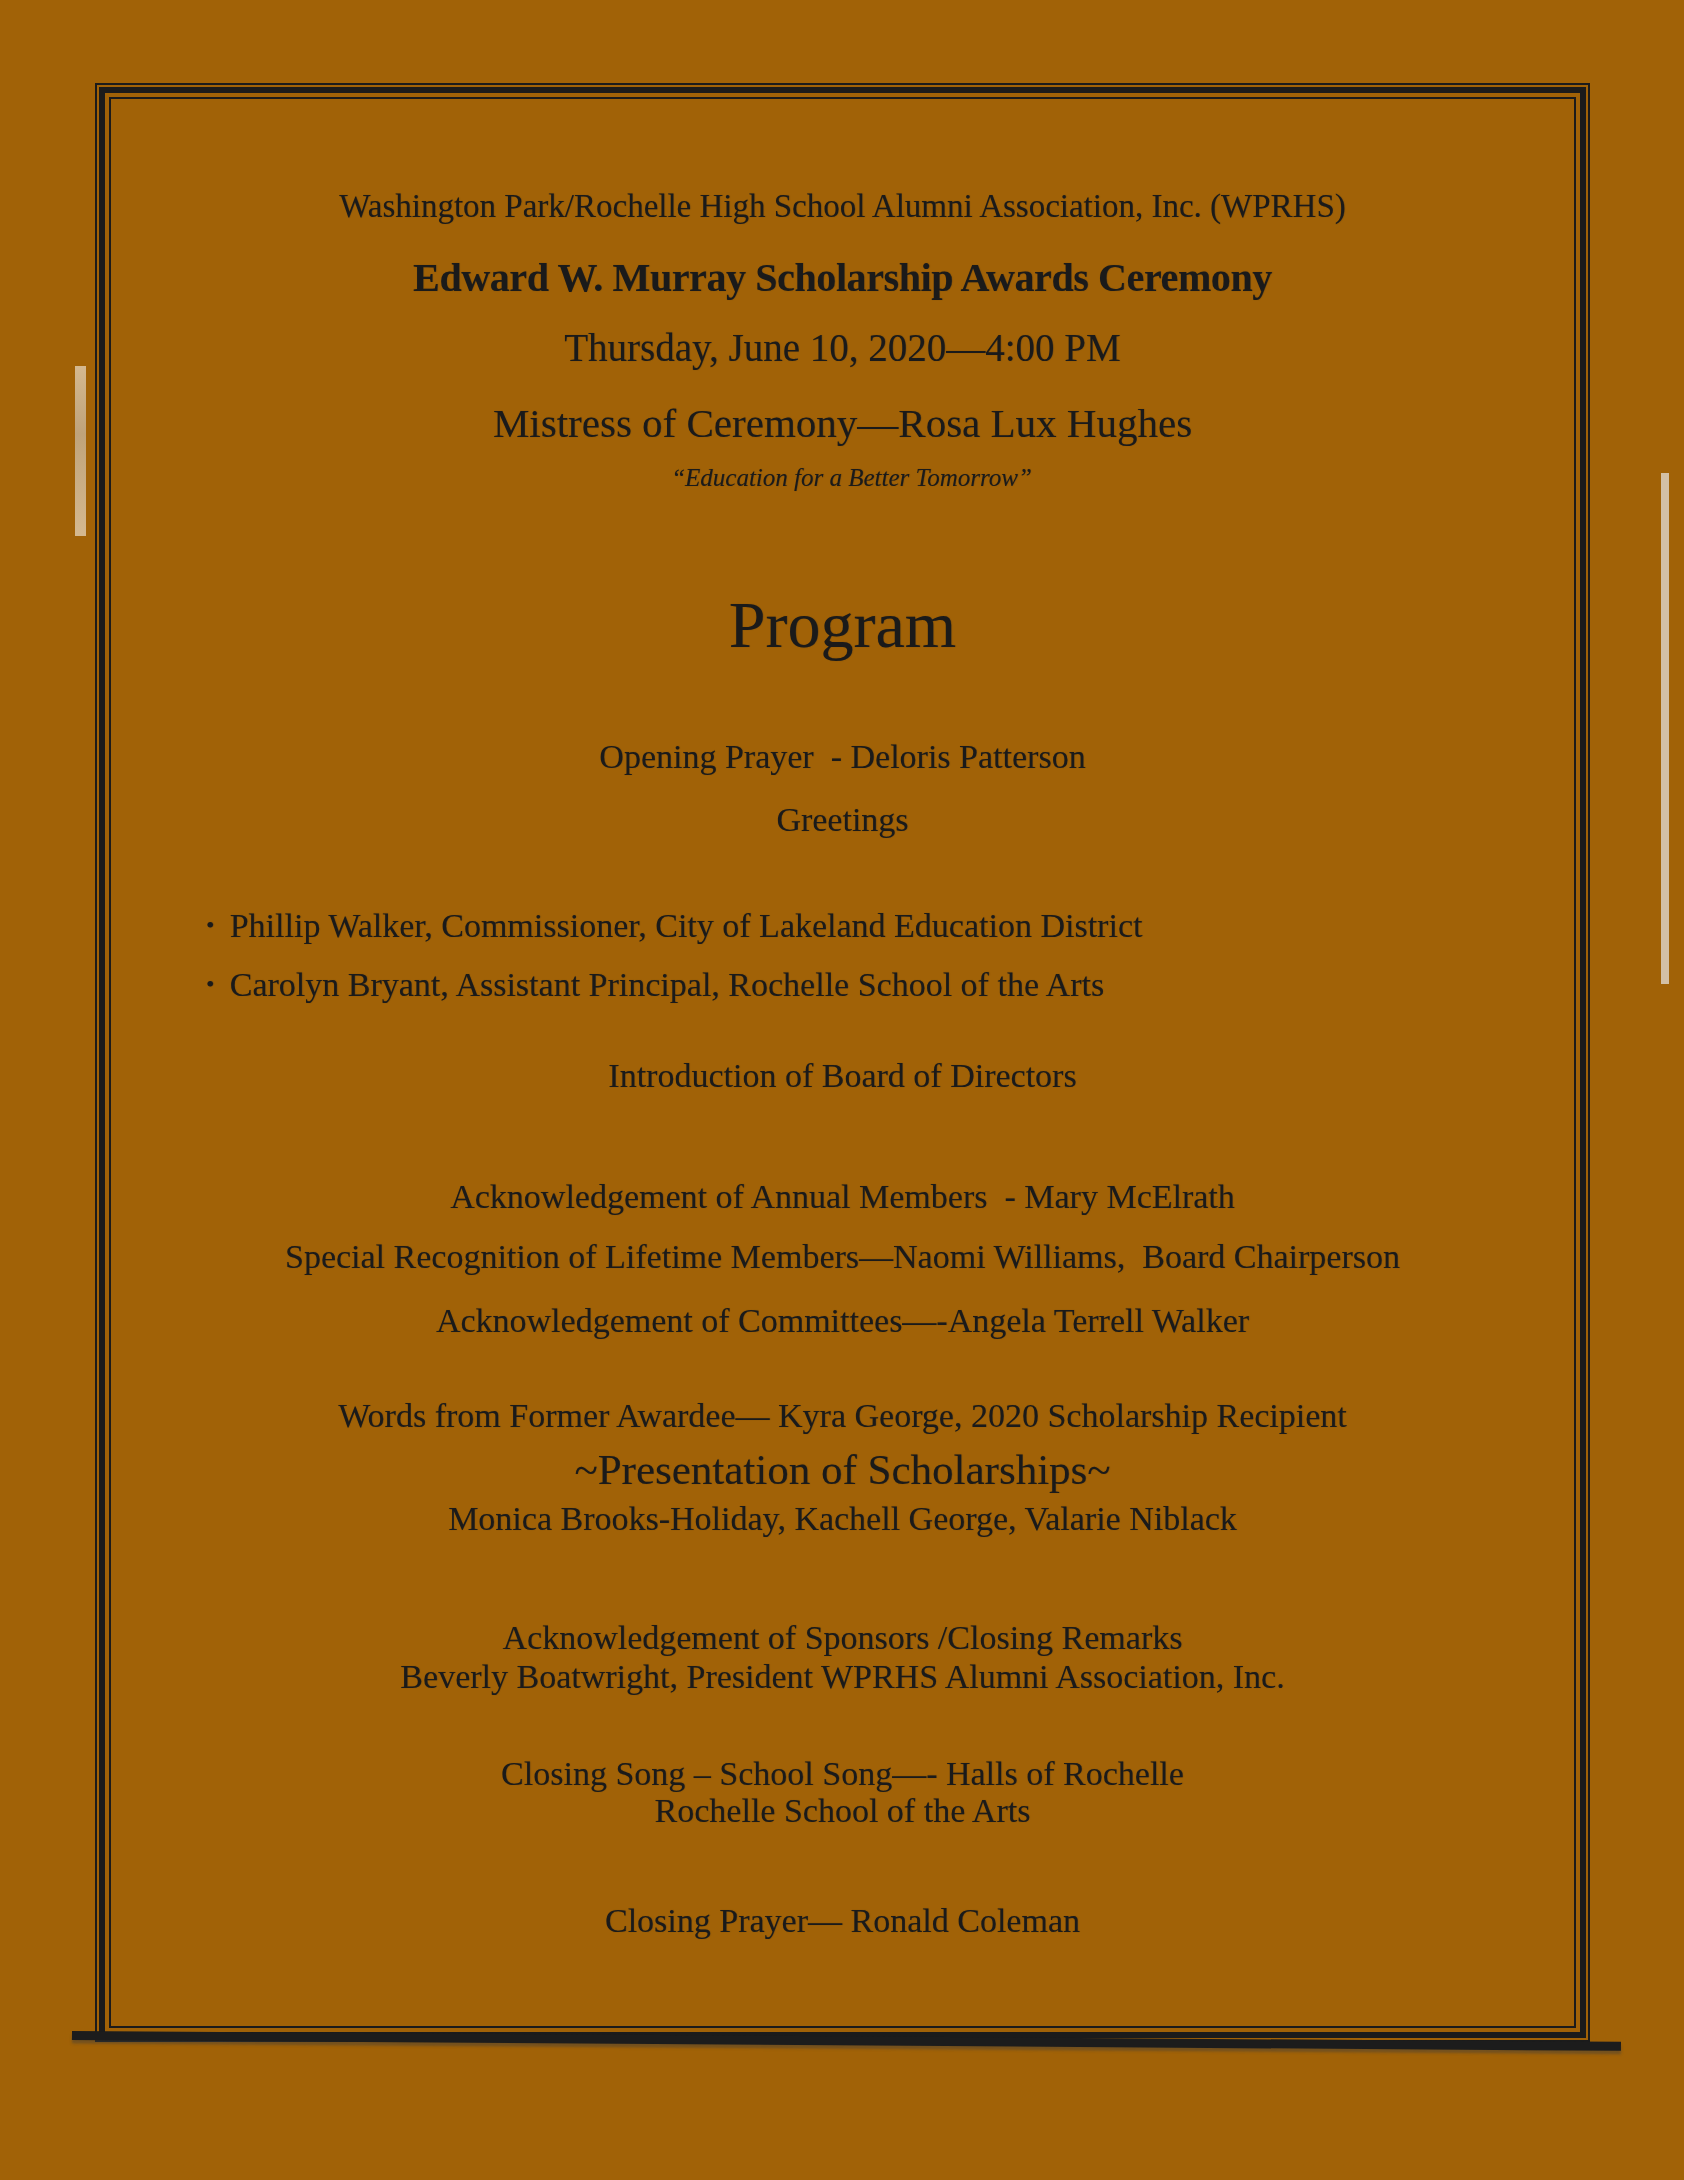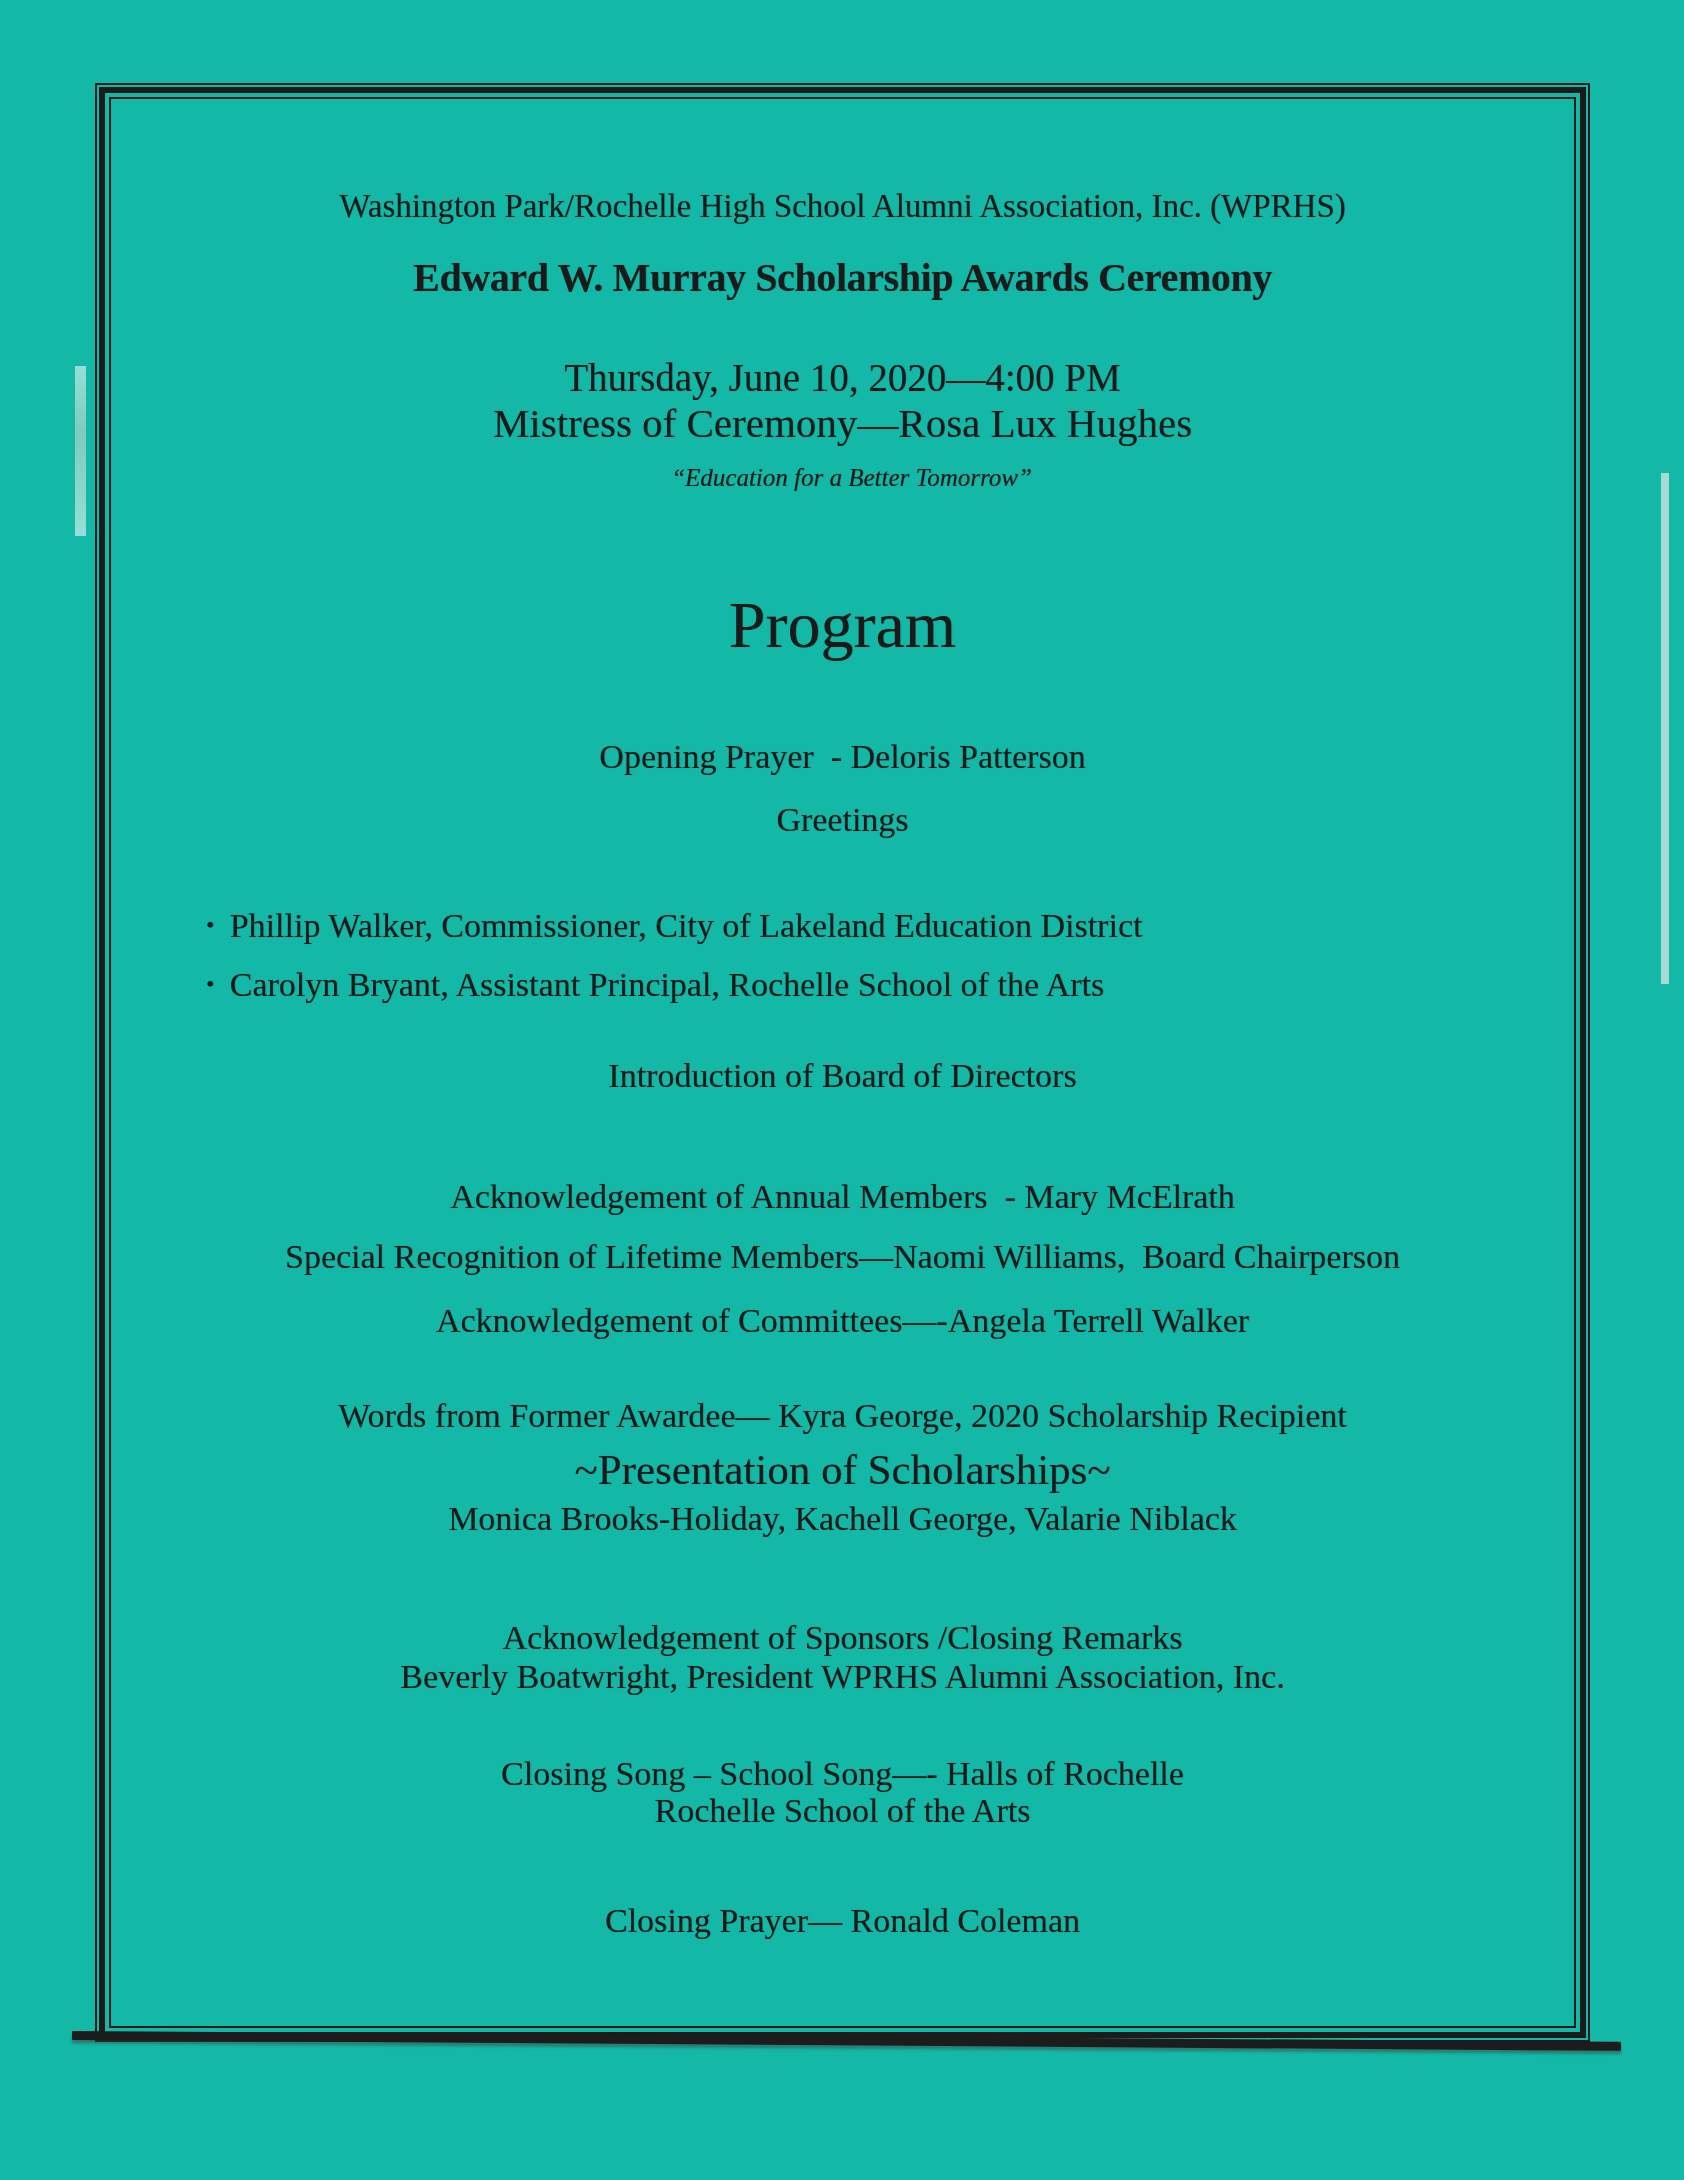--- a/index.html
+++ b/index.html
@@ -1,21 +1,21 @@
 <!DOCTYPE html>
 <html style="font-size:13.6px"><head>
 <meta charset="utf-8">
 <style>
   html, body { margin: 0; padding: 0; background: #ffffff; }
 
   .page {
     position: relative;
     width: 1685px;
     height: 2181px;
-    background: #14b8a6;
+    background: #a16207;
     overflow: hidden;
     font-family: "Liberation Serif", "DejaVu Serif", serif;
     color: #1a1a1a;
   }
 
   
   .frame1 {
     position: absolute;
     left: 95px; top: 83px;
     width: 1495px; height: 1959px;
@@ -68,21 +68,21 @@
     text-align: center;
     line-height: 1.2;
     white-space: pre;
     font-size: 34px;
     color: #1a1a1a;
     text-shadow: 0.4px 0.4px 0.8px rgba(35,35,35,0.45);
   }
 
   .org      { font-size: 33px; }
   .title    { font-size: 40px; font-weight: bold; letter-spacing: -0.4px; }
-  .date     { font-size: 39px; margin-top: 30px; }
+  .date     { font-size: 39px; }
   .mc       { font-size: 41px; }
   .motto    { font-size: 25px; font-style: italic; margin-left: 9px; }
   .program-h{ font-size: 66px; }
   .present-h{ font-size: 43px; }
 
   .bullet-row {
     text-align: left;
     padding-left: 77px;
   }
   .bullet-row .dot {

